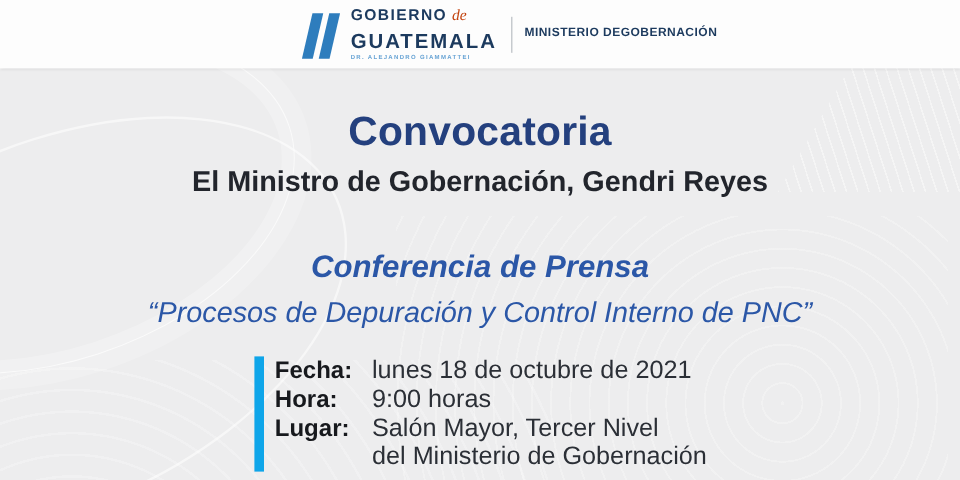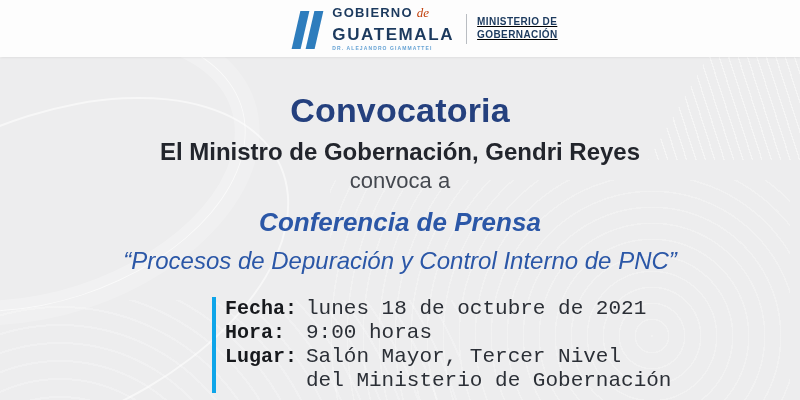--- a/index.html
+++ b/index.html
@@ -18,40 +18,40 @@
   .logo-group{display:flex;align-items:center;transform:translateX(27px);}
   .logo-bars{display:flex;gap:5px;margin-right:13px;margin-top:2px;}
   .logo-bar{width:9px;height:38px;background:#2E7DBD;transform:skewX(-13deg);}
   .logo-text{display:flex;flex-direction:column;line-height:1;}
   .gob-line{display:flex;align-items:baseline;}
   .gob-word{font-size:13px;font-weight:bold;color:#1C3A5E;letter-spacing:1.2px;}
   .de-word{font-size:13px;font-style:italic;color:#c2410c;margin-left:4px;font-family:"Liberation Serif",serif;}
   .guat-word{font-size:17px;font-weight:bold;color:#1C3A5E;letter-spacing:1.6px;margin-top:7px;}
   .caption{font-size:5px;color:#67A3D4;letter-spacing:1.1px;margin-top:3px;font-weight:bold;}
   .logo-divider{width:1px;height:30px;background:#B9BDC2;margin:0 10px 0 12px;}
-  .ministry{display:flex;flex-direction:column;line-height:1.25;text-decoration:underline;}
+  .ministry{display:flex;flex-direction:row;line-height:1.25;}
   .ministry span{font-size:10px;font-weight:bold;color:#1C3A5E;letter-spacing:0.4px;}
   
   .deco{position:absolute;pointer-events:none;}
   .swirl1{left:-170px;top:40px;width:420px;height:260px;border:1px solid rgba(255,255,255,0.7);border-radius:50%;transform:rotate(-18deg);box-shadow:0 0 0 14px rgba(255,255,255,0.18), inset 0 0 0 10px rgba(255,255,255,0.25);}
   .swirl2{left:-220px;top:120px;width:520px;height:300px;border:2px solid rgba(255,255,255,0.55);border-radius:50%;transform:rotate(-24deg);}
   .ripple1{left:330px;top:180px;width:460px;height:260px;background:repeating-radial-gradient(circle at 70% 60%, rgba(255,255,255,0.32) 0 1.5px, rgba(255,255,255,0) 1.5px 16px);opacity:0.8;}
   .ripple2{left:-40px;top:300px;width:500px;height:140px;background:repeating-radial-gradient(circle at 20% 160%, rgba(255,255,255,0.35) 0 2px, rgba(255,255,255,0) 2px 18px);opacity:0.7;}
   .hatch-tr{right:-40px;top:50px;width:160px;height:110px;background:repeating-linear-gradient(48deg, rgba(255,255,255,0.55) 0 1px, rgba(255,255,255,0) 1px 7px);transform:skewX(-30deg);opacity:0.8;}
   
   .centered{position:absolute;left:0;right:0;text-align:center;}
   .title{top:91px;font-size:34px;font-weight:bold;color:#24407E;letter-spacing:0.2px;}
   .subtitle{top:138px;font-size:24px;font-weight:bold;color:#22252C;}
   .lead-in{top:168px;font-size:22px;color:#44484F;}
   .event-title{top:207px;font-size:26px;font-weight:bold;font-style:italic;color:#2B57A7;}
   .event-topic{top:247px;font-size:24px;font-weight:normal;font-style:italic;color:#2B57A7;}
   
   .details{
     position:absolute;left:212px;top:297px;
-    border-left:4px solid #0ea5e9;padding-left:9px;font-family:Liberation Mono, monospace;
+    border-left:8px solid #0ea5e9;padding-left:9px;
   }
   .detail-row{display:flex;}
   .detail-label{width:81px;font-size:20px;font-weight:bold;color:#17191D;line-height:24px;}
   .detail-value{font-size:21px;color:#2B2F36;line-height:24px;white-space:nowrap;}
 </style>
 </head>
 <body>
 
 <div class="page">
 
@@ -78,21 +78,20 @@
       <div class="logo-divider"></div>
       <div class="ministry">
         <span>MINISTERIO DE</span>
         <span>GOBERNACIÓN</span>
       </div>
     </div>
   </div>
 
   <div class="centered subtitle">El Ministro de Gobernación, Gendri Reyes</div>
   <div class="centered title">Convocatoria</div>
-  <div class="centered lead-in">convoca a</div>
   <div class="centered event-title">Conferencia de Prensa</div>
   <div class="centered event-topic">“Procesos de Depuración y Control Interno de PNC”</div>
 
   <div class="details">
     <div class="detail-row">
       <span class="detail-label">Fecha:</span>
       <span class="detail-value">lunes 18 de octubre de 2021</span>
     </div>
     <div class="detail-row">
       <span class="detail-label">Hora:</span>

